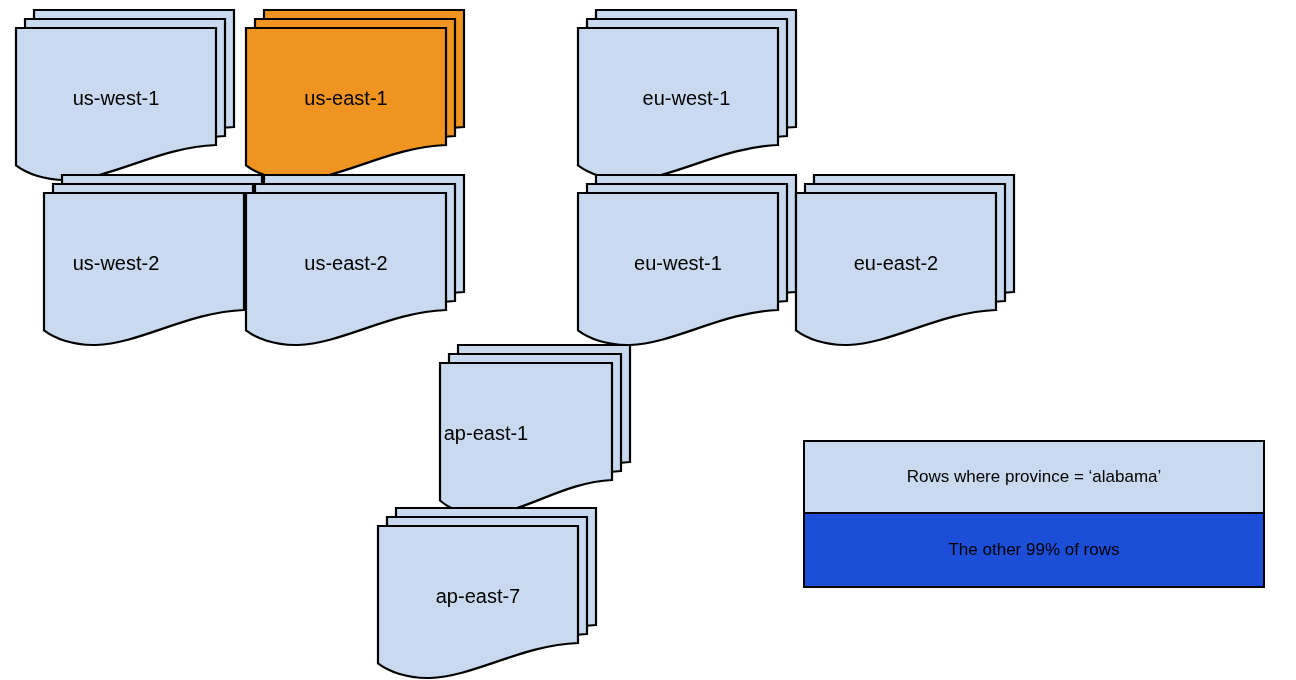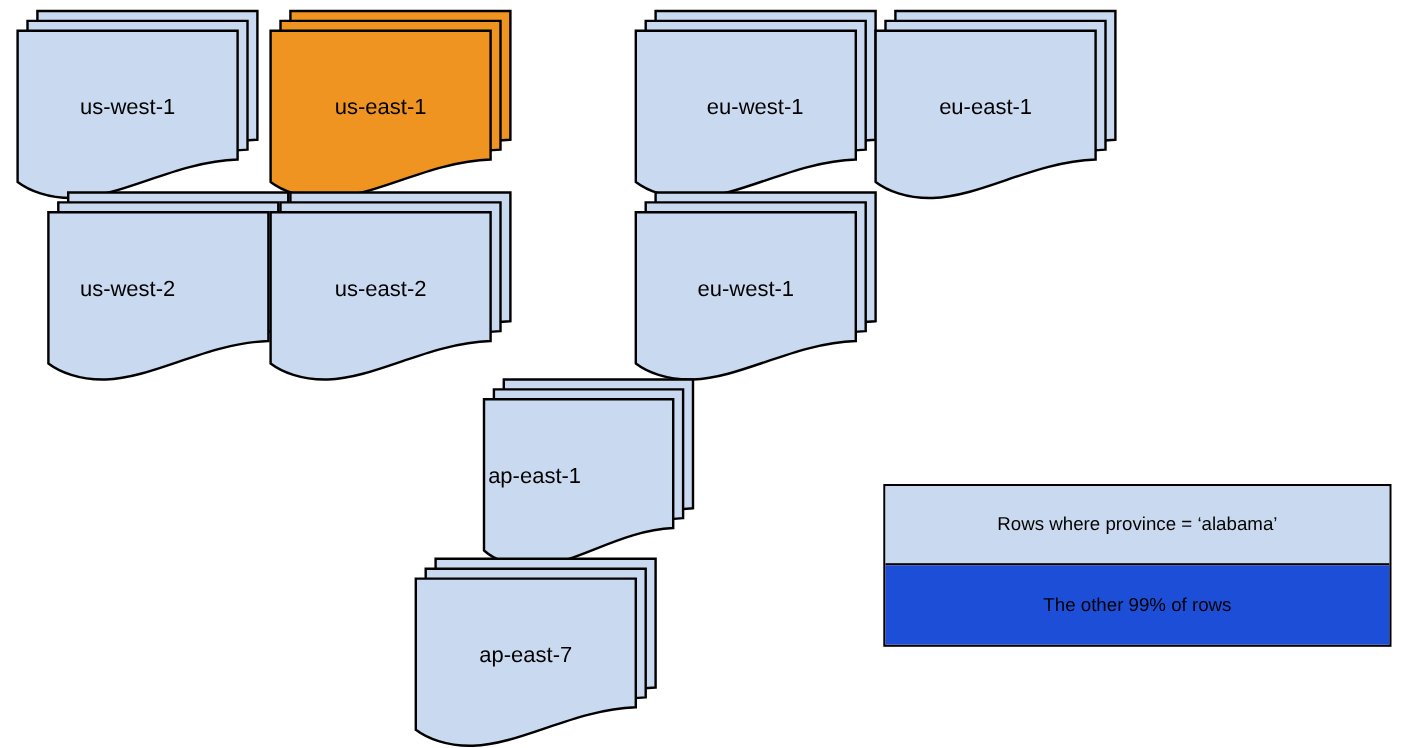--- a/index.html
+++ b/index.html
@@ -88,28 +88,20 @@
       <div class="stack-label" style="left: 0px; width: 200px; top: 78px;">us-east-1</div>
     </div>
     <div class="stack" style="left: 578px; top: 10px; width: 218px; height: 168px;">
       <svg width="226" height="176">
         <path d="M 0 0 L 200 0 L 200 117.00 C 144.00 118.98 96.00 150.66 52.00 151.98 C 28.00 152.64 10.00 145.05 0 137.46 Z" class="doc-shape" fill="#c9d9ef" transform="translate(18,0)"></path>
         <path d="M 0 0 L 200 0 L 200 117.00 C 144.00 118.98 96.00 150.66 52.00 151.98 C 28.00 152.64 10.00 145.05 0 137.46 Z" class="doc-shape" fill="#c9d9ef" transform="translate(9,9)"></path>
         <path d="M 0 0 L 200 0 L 200 117.00 C 144.00 118.98 96.00 150.66 52.00 151.98 C 28.00 152.64 10.00 145.05 0 137.46 Z" class="doc-shape" fill="#c9d9ef" transform="translate(0,18)"></path>
       </svg>
       <div class="stack-label" style="left: 0px; width: 217px; top: 78px;">eu-west-1</div>
     </div>
-    <div class="stack" style="left: 796px; top: 10px; width: 218px; height: 168px;">
-      <svg width="226" height="176">
-        <path d="M 0 0 L 200 0 L 200 117.00 C 144.00 118.98 96.00 150.66 52.00 151.98 C 28.00 152.64 10.00 145.05 0 137.46 Z" class="doc-shape" fill="#c9d9ef" transform="translate(18,0)"></path>
-        <path d="M 0 0 L 200 0 L 200 117.00 C 144.00 118.98 96.00 150.66 52.00 151.98 C 28.00 152.64 10.00 145.05 0 137.46 Z" class="doc-shape" fill="#c9d9ef" transform="translate(9,9)"></path>
-        <path d="M 0 0 L 200 0 L 200 117.00 C 144.00 118.98 96.00 150.66 52.00 151.98 C 28.00 152.64 10.00 145.05 0 137.46 Z" class="doc-shape" fill="#c9d9ef" transform="translate(0,18)"></path>
-      </svg>
-      <div class="stack-label" style="left: 0px; width: 200px; top: 78px;">eu-east-1</div>
-    </div>
     <div class="stack" style="left: 16px; top: 175px; width: 218px; height: 168px; padding-left: 28px;">
       <svg width="226" height="176">
         <path d="M 0 0 L 200 0 L 200 117.00 C 144.00 118.98 96.00 150.66 52.00 151.98 C 28.00 152.64 10.00 145.05 0 137.46 Z" class="doc-shape" fill="#c9d9ef" transform="translate(18,0)"></path>
         <path d="M 0 0 L 200 0 L 200 117.00 C 144.00 118.98 96.00 150.66 52.00 151.98 C 28.00 152.64 10.00 145.05 0 137.46 Z" class="doc-shape" fill="#c9d9ef" transform="translate(9,9)"></path>
         <path d="M 0 0 L 200 0 L 200 117.00 C 144.00 118.98 96.00 150.66 52.00 151.98 C 28.00 152.64 10.00 145.05 0 137.46 Z" class="doc-shape" fill="#c9d9ef" transform="translate(0,18)"></path>
       </svg>
       <div class="stack-label" style="left: 0px; width: 200px; top: 78px;">us-west-2</div>
     </div>
     <div class="stack" style="left: 246px; top: 175px; width: 218px; height: 168px;">
       <svg width="226" height="176">
@@ -119,20 +111,28 @@
       </svg>
       <div class="stack-label" style="left: 0px; width: 200px; top: 78px;">us-east-2</div>
     </div>
     <div class="stack" style="left: 578px; top: 175px; width: 218px; height: 168px;">
       <svg width="226" height="176">
         <path d="M 0 0 L 200 0 L 200 117.00 C 144.00 118.98 96.00 150.66 52.00 151.98 C 28.00 152.64 10.00 145.05 0 137.46 Z" class="doc-shape" fill="#c9d9ef" transform="translate(18,0)"></path>
         <path d="M 0 0 L 200 0 L 200 117.00 C 144.00 118.98 96.00 150.66 52.00 151.98 C 28.00 152.64 10.00 145.05 0 137.46 Z" class="doc-shape" fill="#c9d9ef" transform="translate(9,9)"></path>
         <path d="M 0 0 L 200 0 L 200 117.00 C 144.00 118.98 96.00 150.66 52.00 151.98 C 28.00 152.64 10.00 145.05 0 137.46 Z" class="doc-shape" fill="#c9d9ef" transform="translate(0,18)"></path>
       </svg>
       <div class="stack-label" style="left: 0px; width: 200px; top: 78px;">eu-west-1</div>
+    </div>
+    <div class="stack" style="left: 796px; top: 175px; width: 218px; height: 168px;">
+      <svg width="226" height="176">
+        <path d="M 0 0 L 200 0 L 200 117.00 C 144.00 118.98 96.00 150.66 52.00 151.98 C 28.00 152.64 10.00 145.05 0 137.46 Z" class="doc-shape" fill="#c9d9ef" transform="translate(18,0)"></path>
+        <path d="M 0 0 L 200 0 L 200 117.00 C 144.00 118.98 96.00 150.66 52.00 151.98 C 28.00 152.64 10.00 145.05 0 137.46 Z" class="doc-shape" fill="#c9d9ef" transform="translate(9,9)"></path>
+        <path d="M 0 0 L 200 0 L 200 117.00 C 144.00 118.98 96.00 150.66 52.00 151.98 C 28.00 152.64 10.00 145.05 0 137.46 Z" class="doc-shape" fill="#c9d9ef" transform="translate(0,18)"></path>
+      </svg>
+      <div class="stack-label" style="left: 0px; width: 200px; top: 78px;">eu-east-2</div>
     </div>
     <div class="stack" style="left: 400px; top: 345px; width: 182px; height: 168px; padding-left: 40px;">
       <svg width="198" height="176">
         <path d="M 0 0 L 172 0 L 172 117.00 C 123.84 118.98 82.56 150.66 44.72 151.98 C 24.08 152.64 8.60 145.05 0 137.46 Z" class="doc-shape" fill="#c9d9ef" transform="translate(18,0)"></path>
         <path d="M 0 0 L 172 0 L 172 117.00 C 123.84 118.98 82.56 150.66 44.72 151.98 C 24.08 152.64 8.60 145.05 0 137.46 Z" class="doc-shape" fill="#c9d9ef" transform="translate(9,9)"></path>
         <path d="M 0 0 L 172 0 L 172 117.00 C 123.84 118.98 82.56 150.66 44.72 151.98 C 24.08 152.64 8.60 145.05 0 137.46 Z" class="doc-shape" fill="#c9d9ef" transform="translate(0,18)"></path>
       </svg>
       <div class="stack-label" style="left: 0px; width: 172px; top: 78px;">ap-east-1</div>
     </div>
     <div class="stack" style="left: 378px; top: 508px; width: 218px; height: 168px;">

